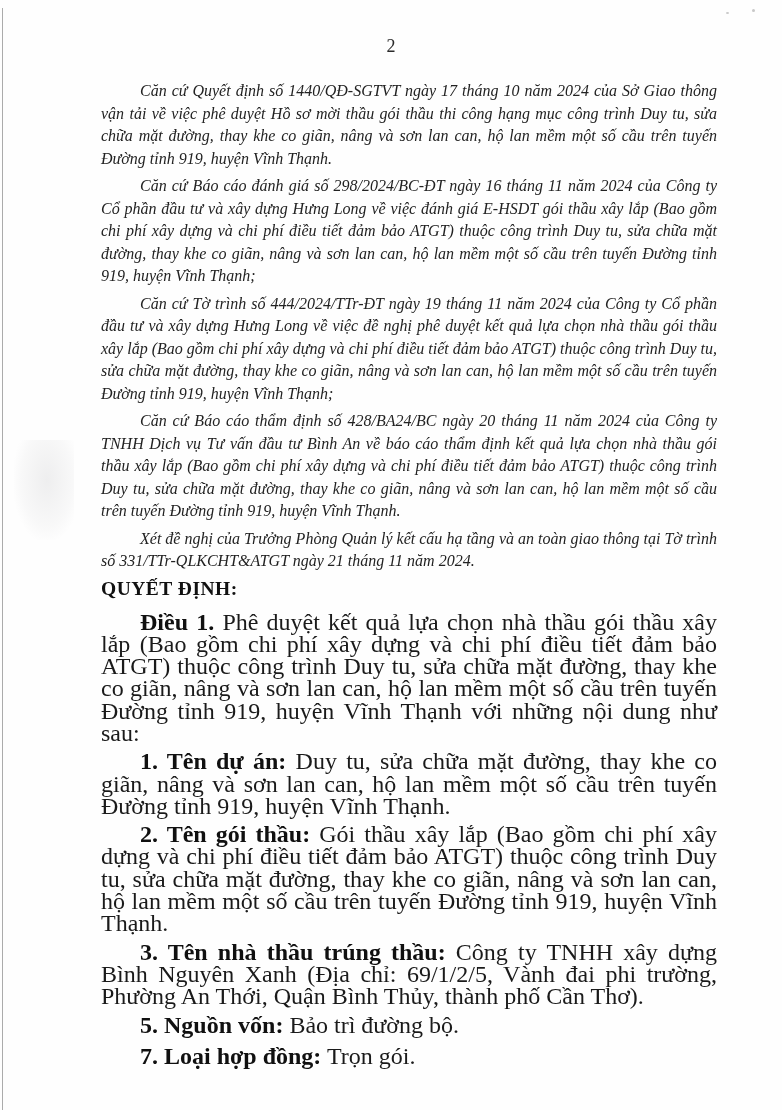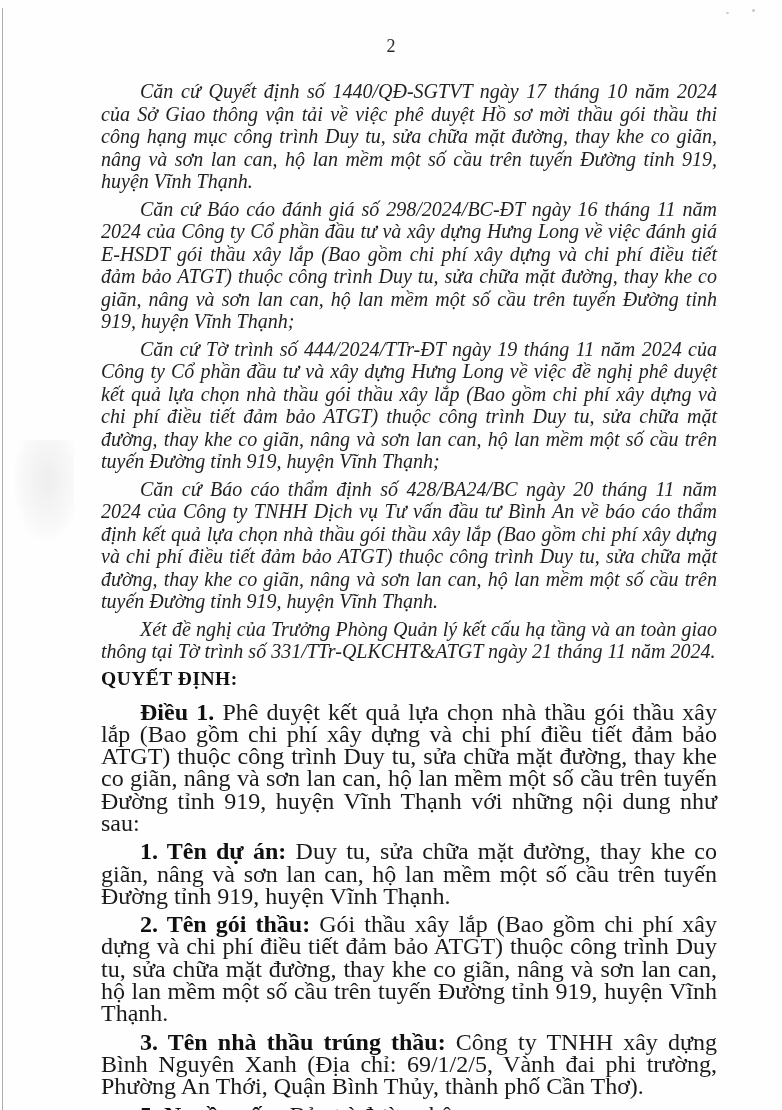--- a/index.html
+++ b/index.html
@@ -60,21 +60,21 @@
   }
 
   p {
     margin: 0;
     text-align: justify;
     text-indent: 39px;
   }
 
   .recitals p {
     font-style: italic;
-    font-size: 20px;
+    font-size: 16px;
     line-height: 22.5px;
     margin-bottom: 5px;
     color: #222;
   }
 
   .decision-heading {
     font-weight: bold;
     font-size: 19.5px;
     margin-top: 5px;
     margin-bottom: 11px;
@@ -128,16 +128,17 @@
       <p><span class="b">1. Tên dự án:</span> <span>Duy tu, sửa chữa mặt đường, thay khe co giãn, nâng và sơn lan can, hộ lan mềm một số cầu trên tuyến Đường tỉnh 919, huyện Vĩnh Thạnh.</span></p>
 
       <p><span class="b">2. Tên gói thầu:</span> <span>Gói thầu xây lắp (Bao gồm chi phí xây dựng và chi phí điều tiết đảm bảo ATGT) thuộc công trình Duy tu, sửa chữa mặt đường, thay khe co giãn, nâng và sơn lan can, hộ lan mềm một số cầu trên tuyến Đường tỉnh 919, huyện Vĩnh Thạnh.</span></p>
 
       <p><span class="b">3. Tên nhà thầu trúng thầu:</span> <span>Công ty TNHH xây dựng Bình Nguyên Xanh (Địa chỉ: 69/1/2/5, Vành đai phi trường, Phường An Thới, Quận Bình Thủy, thành phố Cần Thơ).</span></p>
 
 
       <p class="spaced"><span class="b">5. Nguồn vốn:</span> <span>Bảo trì đường bộ.</span></p>
 
 
+      <p class="spaced"><span class="b">7. Loại hợp đồng:</span> <span>Trọn gói.</span></p>
     </div>
 
   </div>
 </div>
 
 </body></html>

